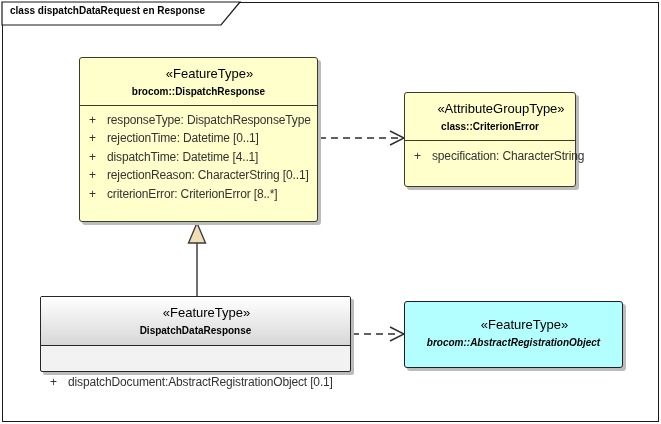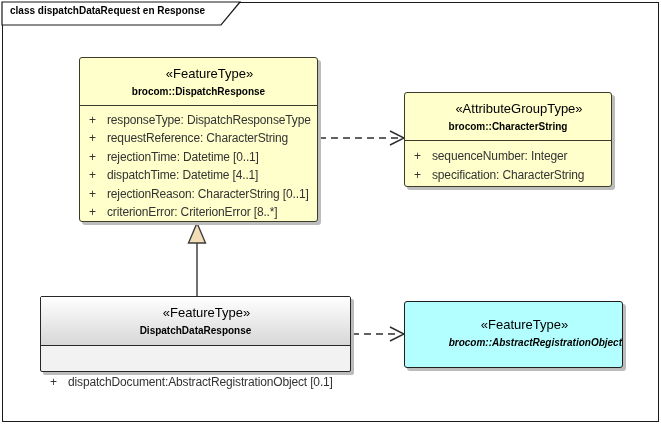--- a/index.html
+++ b/index.html
@@ -18,21 +18,21 @@
     box-shadow:3px 3px 0 #bcbcbc;
   }
   .box.yellow{background:#FFFFCC;border:1.5px solid #3b3b2a;}
   .box.plain{background:#f2f2f2;border:1.5px solid #262626;border-radius:2px;}
   .box.cyan{background:#B3FFFF;border:1.5px solid #1f1f1f;}
   .box-header{box-sizing:border-box;text-align:center;padding-top:8px;}
   .yellow .box-header{border-bottom:1.2px solid #3b3b2a;}
   .plain .box-header{border-bottom:1.2px solid #262626;background:linear-gradient(#ffffff,#d7d7d7);}
   .stereotype{font-size:13px;color:#000;line-height:16px;margin-left:22px;}
   .class-name{font-size:10px;font-weight:bold;color:#000;line-height:19px;}
-  .class-name.abstract{font-style:italic;text-align:right;}
+  .class-name.abstract{font-style:italic;}
   .attrs{box-sizing:border-box;}
   .attr-row{white-space:nowrap;color:#333333;font-size:12px;letter-spacing:-0.15px;}
   .vis{display:inline-block;padding-left:9px;width:18px;color:#333333;}
   .attrs-a{padding-top:5px;}
   .attrs-a .attr-row{line-height:18.4px;}
   .attrs-b{padding-top:6px;}
   .attrs-b .attr-row{line-height:19px;}
   .attrs-c{padding-top:6px;}
   .attrs-c .attr-row{line-height:18px;margin-top:21px;}
   .cyan-center{display:flex;flex-direction:column;justify-content:center;height:100%;text-align:center;}
@@ -65,35 +65,33 @@
 
   <div class="title-tab-text">class dispatchDataRequest en Response</div>
 
   <div class="box yellow" style="left:79px;top:57px;width:239px;height:165px;">
     <div class="box-header" style="height:48px;">
       <div class="stereotype">«FeatureType»</div>
       <div class="class-name">brocom::DispatchResponse</div>
     </div>
     <div class="attrs attrs-a">
       <div class="attr-row"><span class="vis">+</span><span>responseType: DispatchResponseType</span></div>
-      <div class="attr-row"><span class="vis">+</span><span>requestReference: CharacterString</span></div>
       <div class="attr-row"><span class="vis">+</span><span>rejectionTime: Datetime [0..1]</span></div>
       <div class="attr-row"><span class="vis">+</span><span>dispatchTime: Datetime [4..1]</span></div>
       <div class="attr-row"><span class="vis">+</span><span>rejectionReason: CharacterString [0..1]</span></div>
       <div class="attr-row"><span class="vis">+</span><span>criterionError: CriterionError [8..*]</span></div>
     </div>
   </div>
 
-  <div class="box yellow" style="left:404px;top:92px;width:208px;height:95px;">
+  <div class="box yellow" style="left:404px;top:92px;width:172px;height:95px;">
     <div class="box-header" style="height:48px;">
       <div class="stereotype">«AttributeGroupType»</div>
-      <div class="class-name">brocom::CharacterString</div>
+      <div class="class-name">class::CriterionError</div>
     </div>
     <div class="attrs attrs-b">
-      <div class="attr-row"><span class="vis">+</span><span>sequenceNumber: Integer</span></div>
       <div class="attr-row"><span class="vis">+</span><span>specification: CharacterString</span></div>
     </div>
   </div>
 
   <div class="box plain" style="left:40px;top:296px;width:311px;height:76px;">
     <div class="box-header" style="height:49px;">
       <div class="stereotype">«FeatureType»</div>
       <div class="class-name">DispatchDataResponse</div>
     </div>
     <div class="attrs attrs-c">

